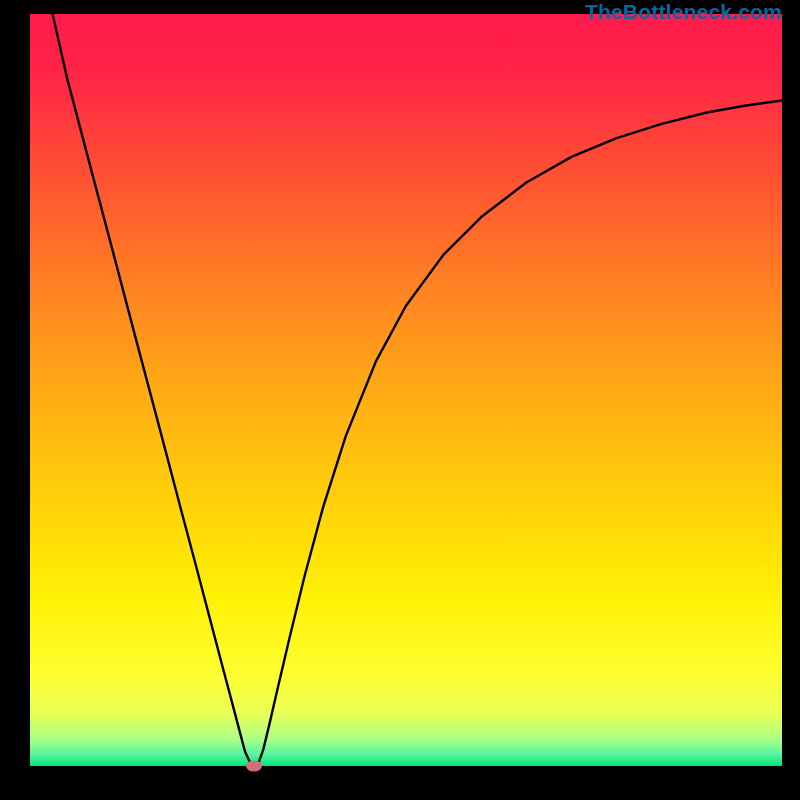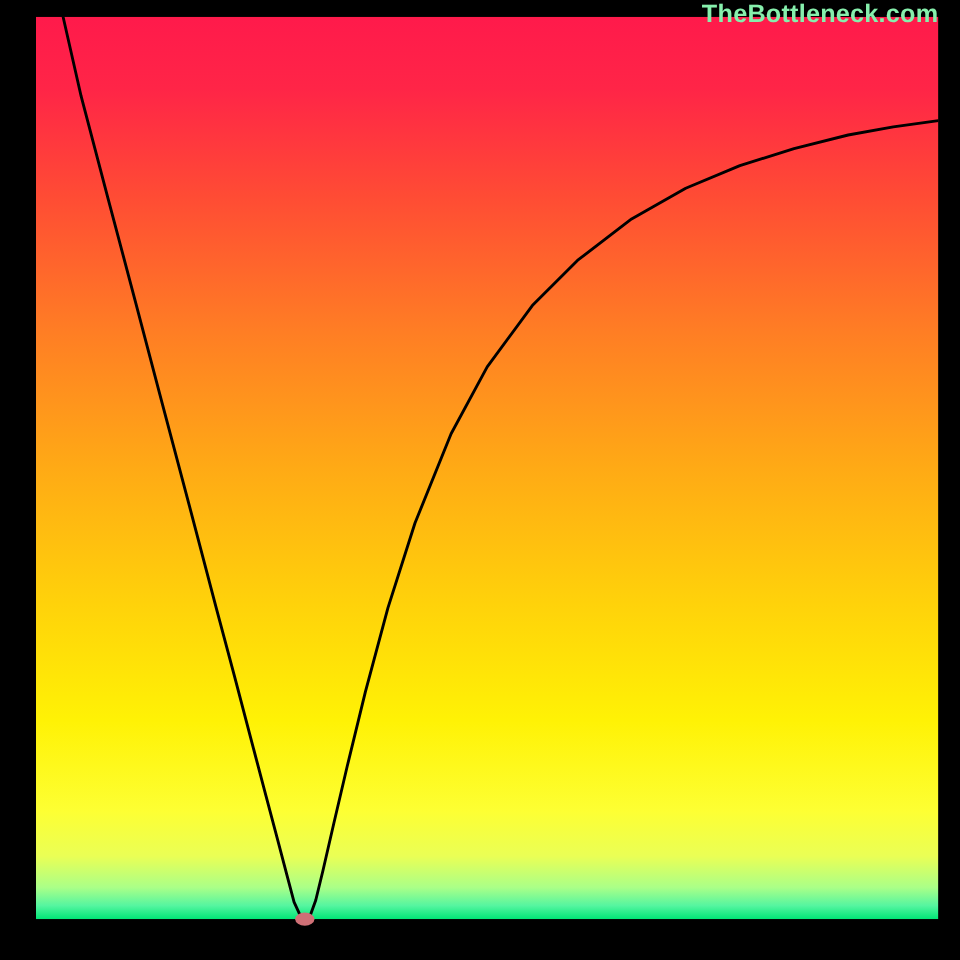--- a/index.html
+++ b/index.html
@@ -23,21 +23,21 @@
     position: absolute;
     left: 0;
     top: 0;
     width: 752px;
     height: 752px;
   }
   .watermark {
     position: absolute;
     top: 0px;
     right: 18px;
-    color: #86efac;
+    color: #0369a1;
     font-size: 21px;
     font-weight: 600;
     letter-spacing: 0.2px;
     font-family: Arial, Helvetica, sans-serif;
     text-align: center;
   }
   .marker {
     position: absolute;
     width: 16px;
     height: 11px;

